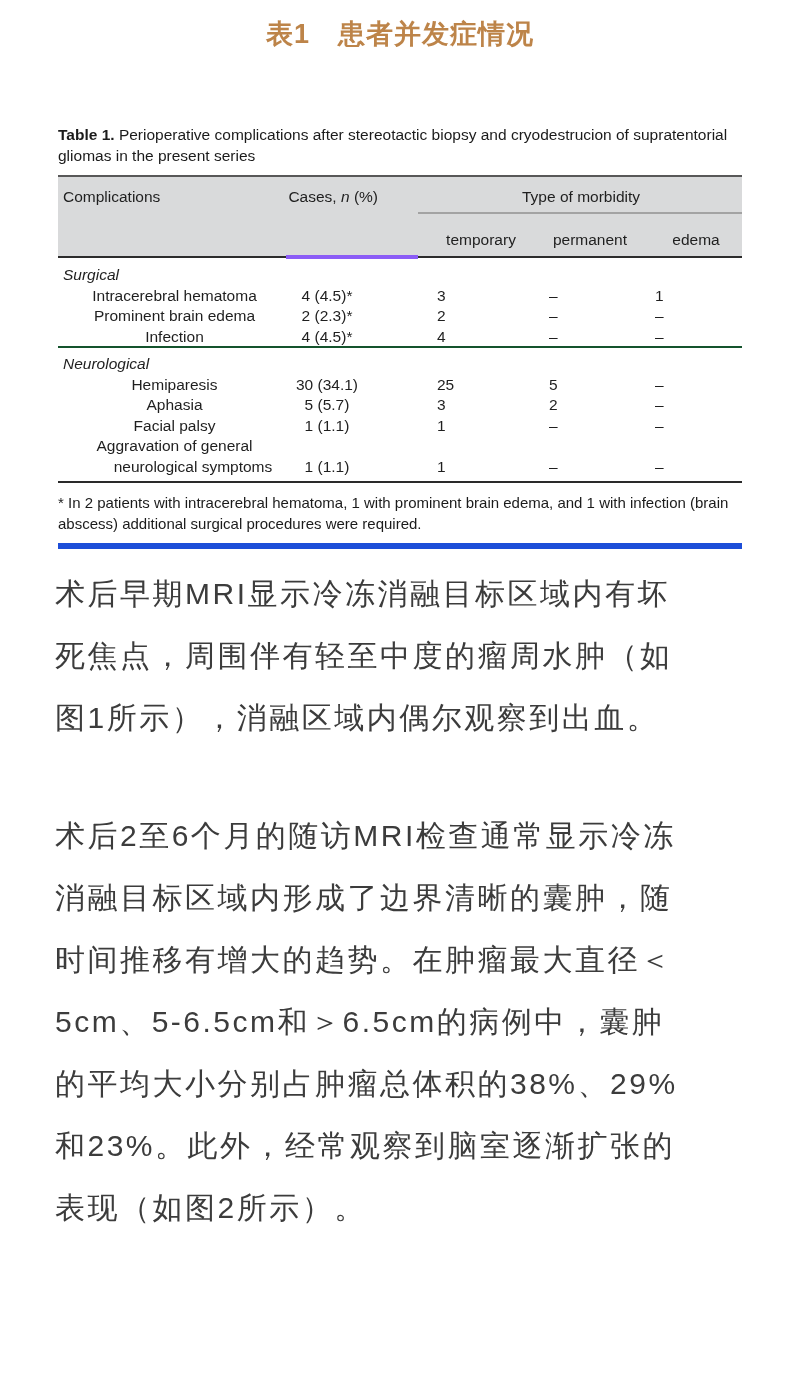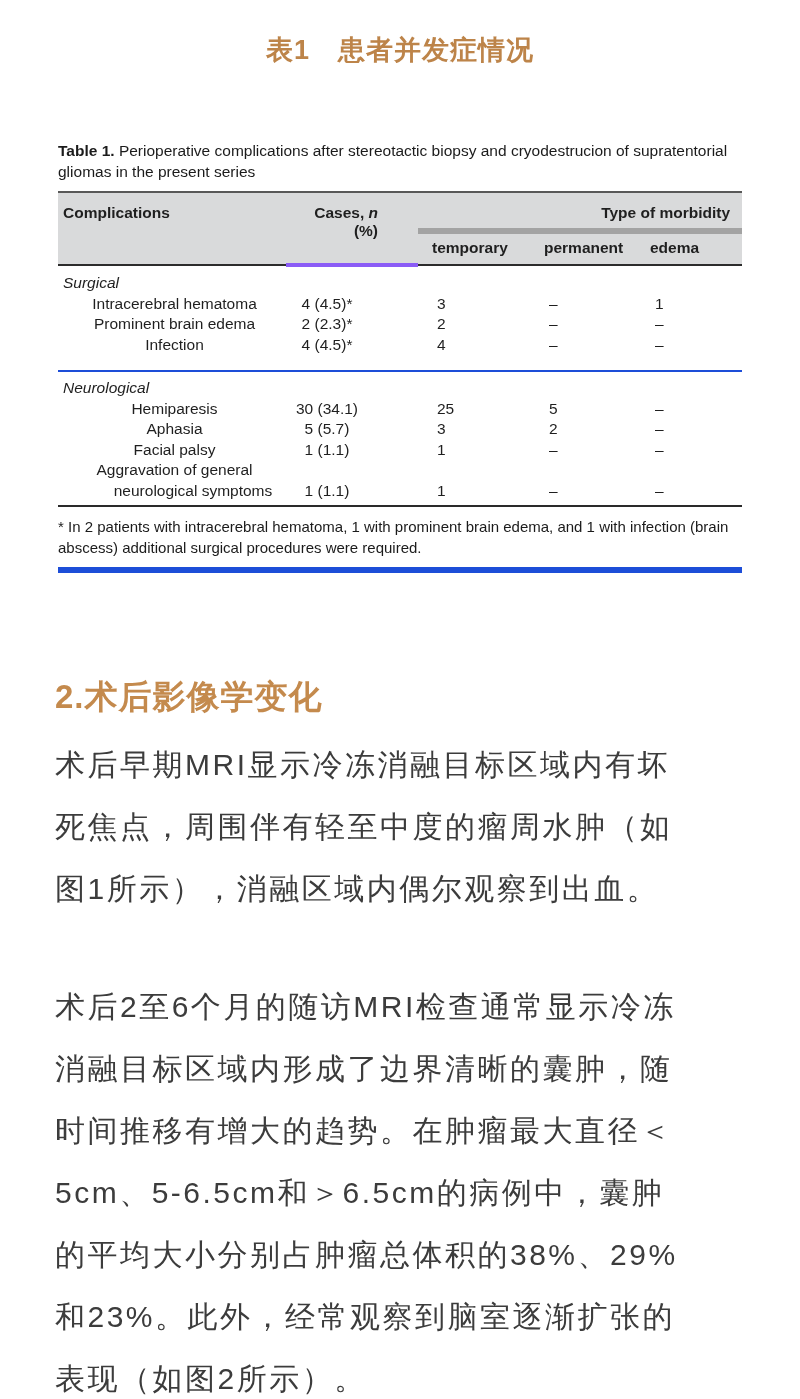--- a/index.html
+++ b/index.html
@@ -6,21 +6,21 @@
   html, body { background: #ffffff; }
   body {
     width: 800px;
     height: 1399px;
     font-family: "Liberation Sans", "DejaVu Sans", sans-serif;
     overflow: hidden;
   }
 
   
   .page-title {
-    margin-top: 32px;
+    margin-top: 16px;
     text-align: center;
     font-size: 27px;
     font-weight: 700;
     letter-spacing: 1px;
     color: #bd8449;
   }
 
   .section-heading {
     margin: 102px 55px 0 55px;
     font-size: 33px;
@@ -64,64 +64,64 @@
     border-top: 2.5px solid #585858;
   }
   col.c1 { width: 228px; }
   col.c2 { width: 132px; }
   col.c3 { width: 112px; }
   col.c4 { width: 106px; }
   col.c5 { width: 106px; }
 
   thead th {
     background: #d9dadb;
-    font-weight: 700;
+    font-weight: 400;
     font-size: 15.5px;
   }
   th.th-compl {
     text-align: left;
     vertical-align: top;
     padding: 11px 0 0 5px;
     border-bottom: 2px solid #2c2c2c;
   }
   th.th-cases {
     text-align: right;
     vertical-align: top;
     padding: 11px 40px 0 0;
     border-bottom: 4px solid #8b5cf6;
   }
   th.th-cases i { font-style: italic; }
   th.th-group {
-    text-align: right;
+    text-align: center;
     padding: 11px 12px 6px 14px;
     height: 37px;
-    border-bottom: 6px solid #a3a3a3;
+    border-bottom: 2px solid #a3a3a3;
   }
   tr.sub th {
-    text-align: left;
-    padding: 5px 0 7px 14px;
+    text-align: center;
+    padding: 17px 0 7px 14px;
     height: 30px;
     border-bottom: 2px solid #2c2c2c;
   }
 
   tbody td {
     line-height: 19.5px;
     padding: 0 0 1px 0;
     vertical-align: bottom;
   }
   td.c-name { text-align: center; padding-left: 5px; }
   td.c-name.indent { padding-left: 42px; }
   td.c-cases { text-align: center; padding-right: 50px; }
   td.c-val  { text-align: left; padding-left: 19px; }
 
   tr.section-row td {
     font-style: italic;
     padding: 6px 0 1px 5px;
   }
-  tr.sep td { border-bottom: 2px solid #1d4ed8; padding-bottom: 16px; }
+  tr.sep td { border-bottom: 2px solid #14532d; padding-bottom: 0; }
   tr.last td { border-bottom: 2.5px solid #2a2a2a; padding-bottom: 5px; }
 
   .footnote {
     margin-top: 9px;
     font-size: 15px;
     line-height: 21px;
     color: #1b1b1b;
     padding-bottom: 9px;
     border-bottom: 6px solid #1d4ed8;
   }
@@ -219,21 +219,20 @@
           <td class="c-val">1</td>
           <td class="c-val">–</td>
           <td class="c-val">–</td>
         </tr>
       </tbody>
     </table>
 
     <p class="footnote">* In 2 patients with intracerebral hematoma, 1 with prominent brain edema, and 1 with infection (brain abscess) additional surgical procedures were required.</p>
   </figure>
 
-  <h2 class="section-heading">2.术后影像学变化</h2>
 
   <div class="para">
     <div class="line">术后早期MRI显示冷冻消融目标区域内有坏</div>
     <div class="line">死焦点，周围伴有轻至中度的瘤周水肿（如</div>
     <div class="line">图1所示），消融区域内偶尔观察到出血。</div>
   </div>
 
   <div class="para second">
     <div class="line">术后2至6个月的随访MRI检查通常显示冷冻</div>
     <div class="line">消融目标区域内形成了边界清晰的囊肿，随</div>

